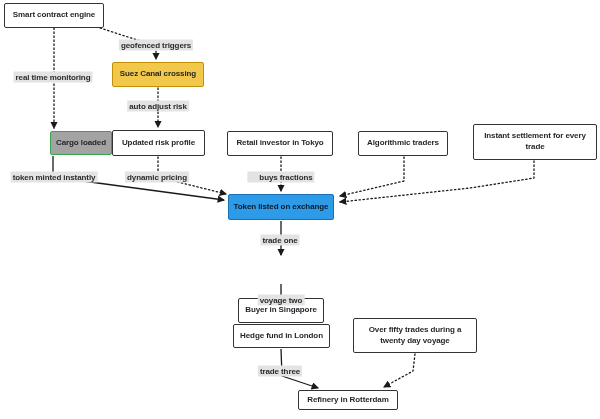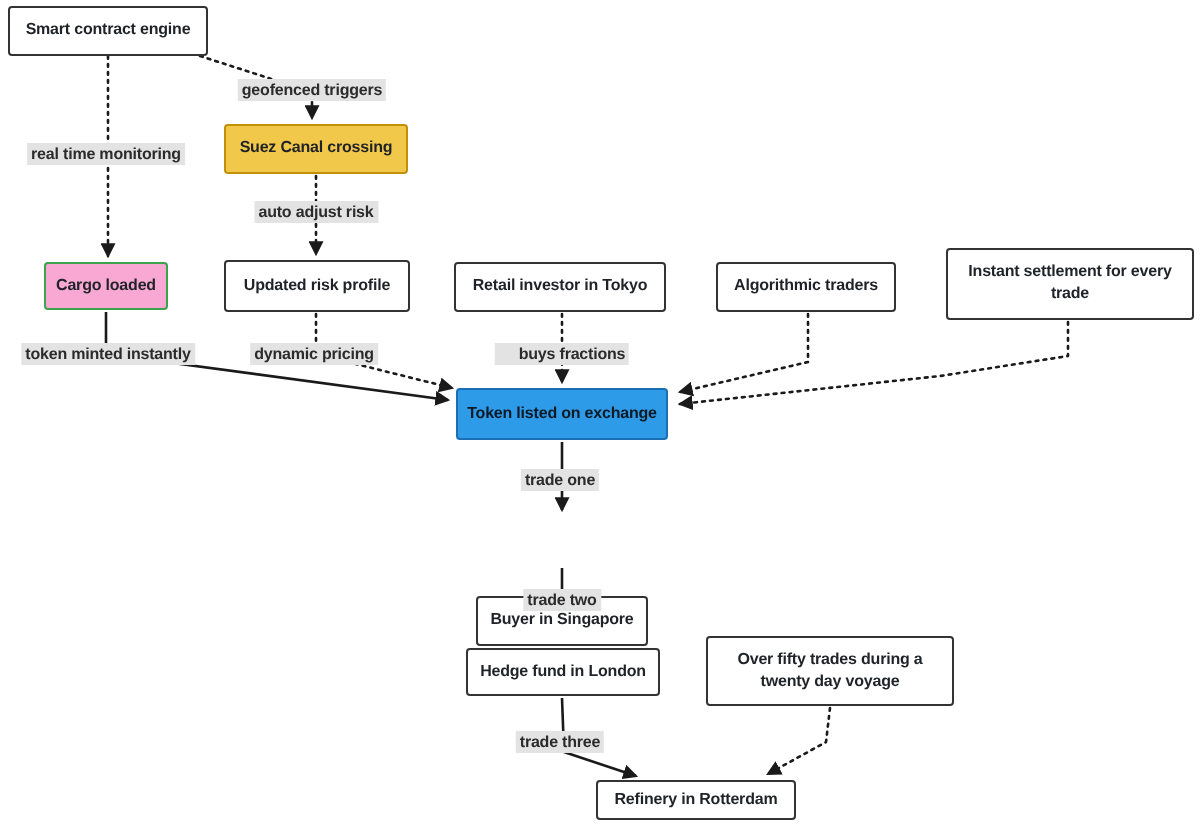--- a/index.html
+++ b/index.html
@@ -11,21 +11,21 @@
   .edge { stroke:#1a1a1a; fill:none; stroke-width:1.3; stroke-linejoin:round; }
   .edge.dotted { stroke-dasharray:1.4 2.6; stroke-linecap:round; }
   .node {
     position:absolute; box-sizing:border-box;
     display:flex; align-items:center; justify-content:center; text-align:center;
     background:#ffffff; border:1.4px solid #333333; border-radius:2px;
     font-size:8px; font-weight:700; letter-spacing:-0.1px; color:#1f2328;
     line-height:1.35; padding:1px 2px;
   }
   .node.nw { white-space:nowrap; }
-  .node.green { background:#f9a8d4; border-color:#3CA24B; }
+  .node.green { background:#a3a3a3; border-color:#3CA24B;margin-left:28px; }
   .node.yellow { background:#F2C84B; border-color:#C29007; }
   .node.blue { background:#2E9BE8; border-color:#1B6FB5; color:#0d1a26; }
   .edge-label {
     position:absolute; transform:translate(-50%,-50%);
     background:#e3e3e3; color:#2b2b2b;
     font-size:8px; font-weight:700; letter-spacing:-0.1px;
     padding:1px 2px; white-space:nowrap;
   }
 </style>
 </head>
@@ -85,17 +85,17 @@
 
   <div class="edge-label" style="left:54px; top:177px;">token minted instantly</div>
 
   <div class="edge-label" style="left:157px; top:177px;">dynamic pricing</div>
 
   <div class="edge-label" style="left:281px; top:177px;padding-left:12px;">buys fractions</div>
 
 
   <div class="edge-label" style="left:280px; top:240px;">trade one</div>
 
-  <div class="edge-label" style="left:281px; top:300px;">trade two</div>
+  <div class="edge-label" style="left:281px; top:300px;">voyage two</div>
 
   <div class="edge-label" style="left:280px; top:371px;">trade three</div>
 
 </div>
 
 </body></html>

